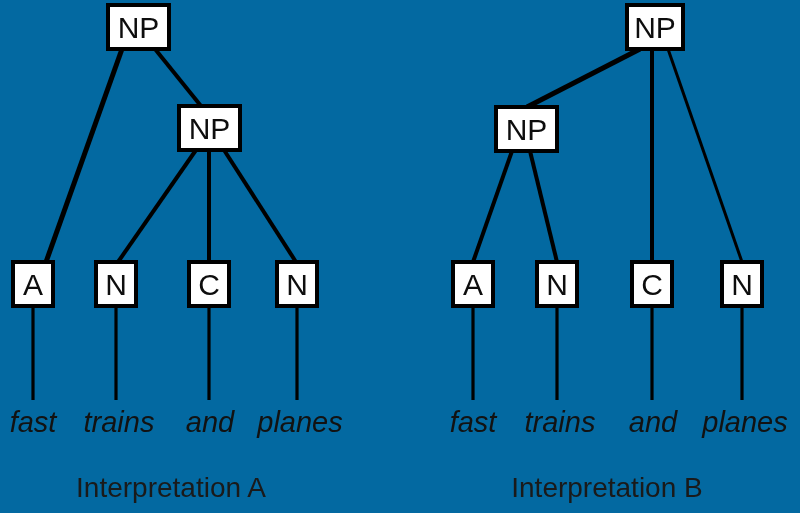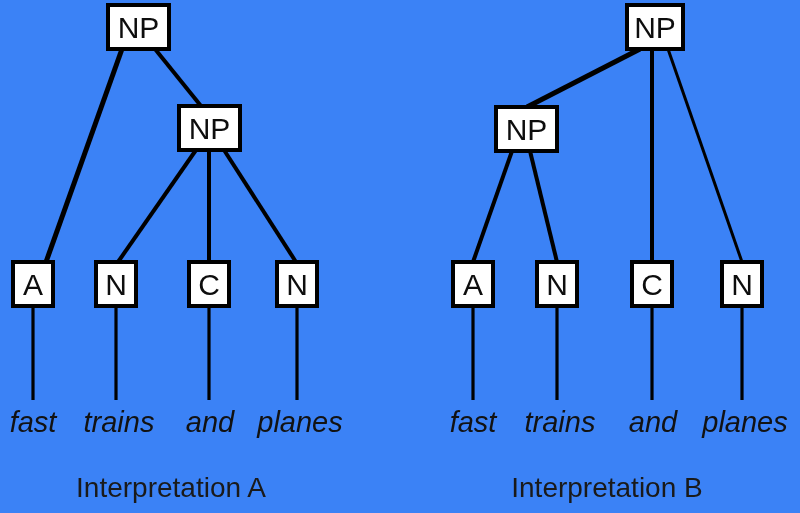--- a/index.html
+++ b/index.html
@@ -11,21 +11,21 @@
   body {
     width: 800px;
     height: 513px;
     font-family: "Liberation Sans", sans-serif;
     overflow: hidden;
   }
   #canvas {
     position: relative;
     width: 800px;
     height: 513px;
-    background: #3b82f6;
+    background: #0369a1;
   }
   svg#tree-svg {
     position: absolute;
     top: 0;
     left: 0;
     width: 800px;
     height: 513px;
     display: block;
   }
   .node-box {

